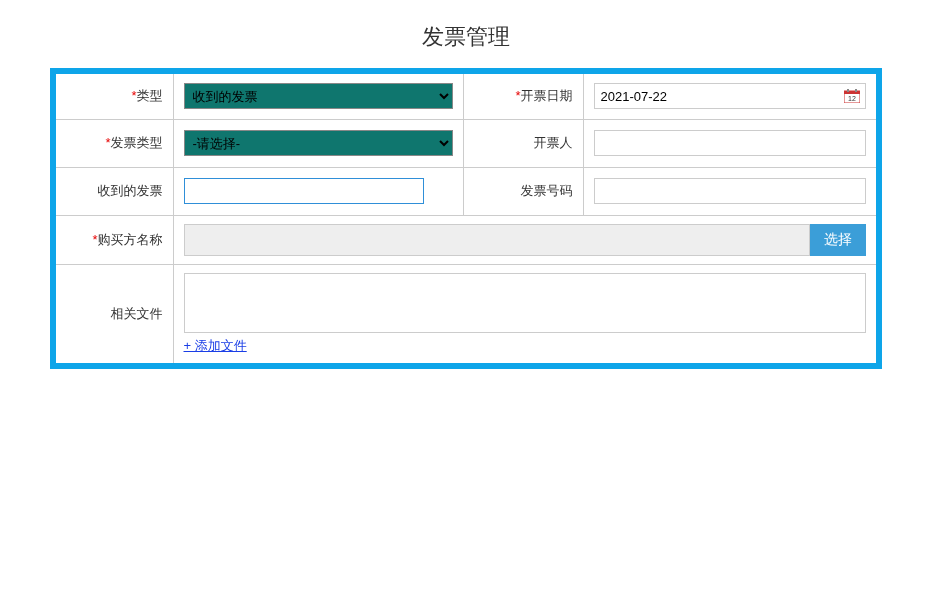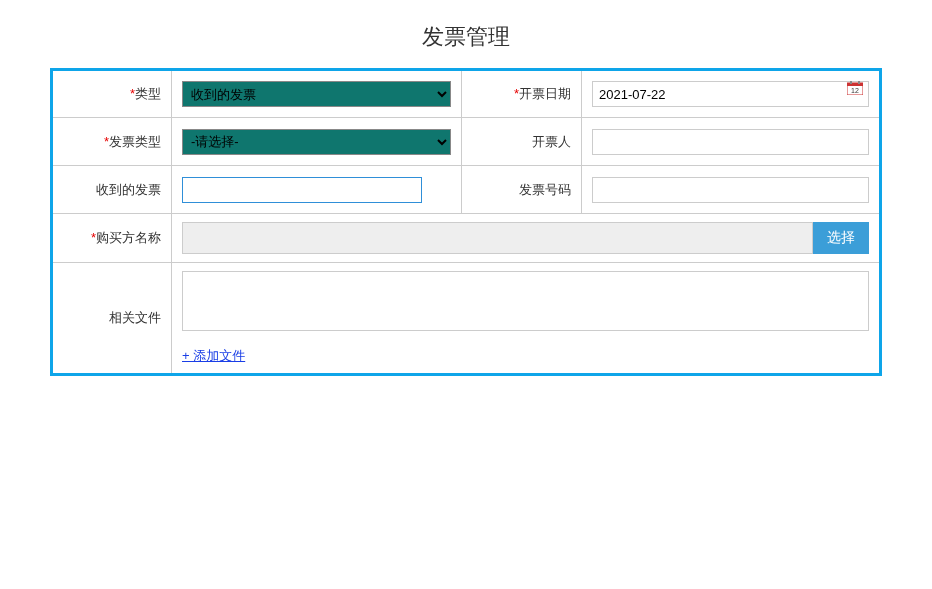--- a/index.html
+++ b/index.html
@@ -16,21 +16,21 @@
     }
     .page-title {
       text-align: center;
       font-size: 22px;
       font-weight: normal;
       margin-bottom: 16px;
     }
     table.form-table {
       width: 100%;
       border-collapse: collapse;
-      border: 3px solid #0ea5e9;
+      border: 6px solid #0ea5e9;
       padding-left: 48px;
     }
     table.form-table td {
       border: 1px solid #ccc;
       padding: 8px 10px;
       vertical-align: middle;
       height: 48px;
     }
     td.label-cell {
       width: 120px;
@@ -59,21 +59,21 @@
       font-size: 13px;
       padding: 2px 6px;
     }
     input.ctrl.focused {
       border: 1px solid #2f8fd8;
       outline: none;
     }
     .date-wrap {
       position: relative;
       display: flex;
-      align-items: flex-start;
+      align-items: center;
     }
     input.ctrl.date {
       width: 100%;
       max-width: none;
     }
     .calendar-icon {
       position: absolute;
       right: 6px;
       width: 16px;
       height: 14px;
@@ -106,21 +106,21 @@
       height: 80px;
       border: 1px solid #ccc;
       font-size: 13px;
       padding: 4px 6px;
       resize: none;
     }
     .tall-cell { height: 100px; }
     .file-area {
       display: flex;
       flex-direction: column;
-      gap: 16px;
+      gap: 4px;
     }
     .file-box {
       width: 100%;
       height: 60px;
       border: 1px solid #ccc;
     }
     .add-file-link {
       color: #1a3ee6;
       text-decoration: underline;
       font-size: 13px;

